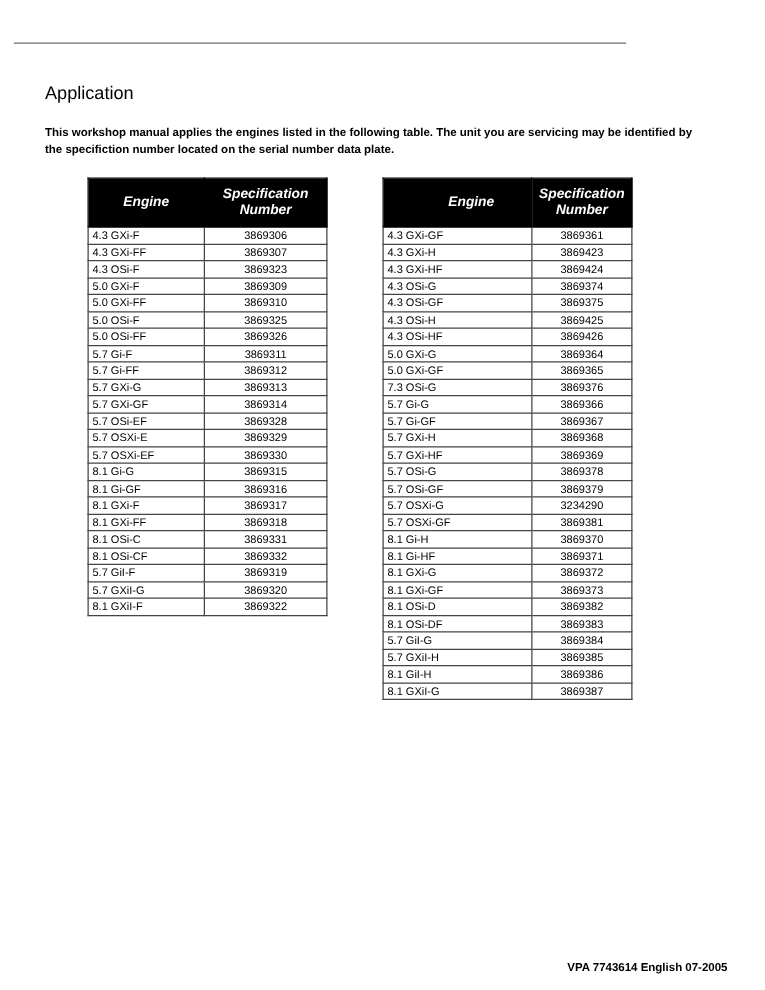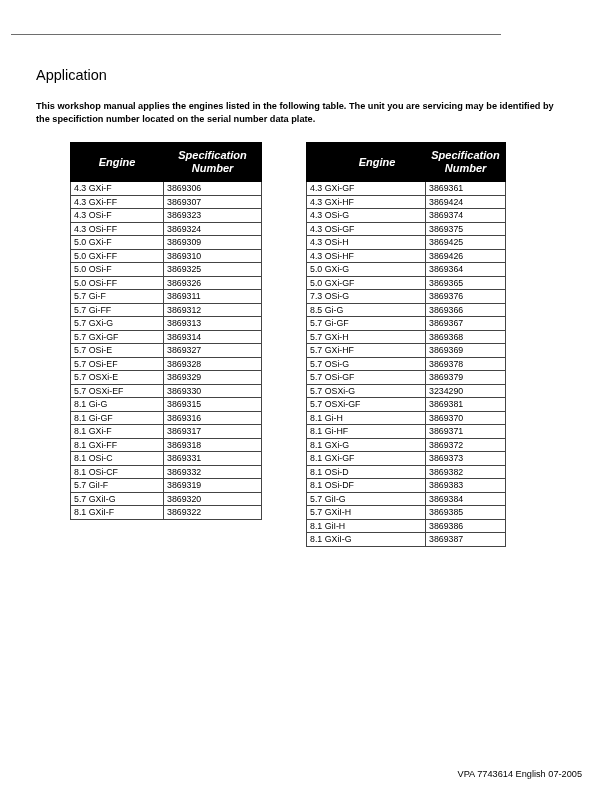--- a/index.html
+++ b/index.html
@@ -9,22 +9,22 @@
     .title { position: absolute; left: 36px; top: 67px; font-size: 14.5px; font-weight: normal; margin: 0; }
     .intro { position: absolute; left: 36px; top: 100px; width: 530px; font-size: 9.2px; font-weight: bold; line-height: 13px; margin: 0; }
     table.spec { position: absolute; border-collapse: collapse; font-size: 8.8px; padding-left: 48px; }
     table.spec.left { left: 70px; top: 142px; width: 192px; }
     table.spec.right { left: 306px; top: 142px; width: 200px; }
     table.spec th { background: #000; color: #fff; font-style: italic; font-weight: bold; font-size: 11px;
                     line-height: 13px; height: 38px; padding: 0 4px; text-align: center; border: 1px solid #000; }
     table.spec.left th.c-engine { width: 84px; }
     table.spec.right th.c-engine { width: 88px; padding-left: 26px; }
     table.spec td { border: 1px solid #444; height: 12.5px; padding: 0 3px; line-height: 12px; white-space: nowrap; }
-    table.spec td.num { }
-    .footer { position: absolute; right: 30px; top: 769px; font-size: 9.2px; font-weight: normal; }
+    table.spec td.num { text-align: center; }
+    .footer { position: absolute; right: 30px; top: 769px; font-size: 9.2px; font-weight: bold; }
   </style>
 </head>
 <body>
 
 <div class="top-rule"></div>
 
 <h1 class="title">Application</h1>
 
 <p class="intro">This workshop manual applies the engines listed in the following table. The unit you are servicing may be identified by the specifiction number located on the serial number data plate.</p>
 
@@ -42,24 +42,20 @@
       </tr>
       <tr>
         <td>4.3 GXi-FF</td>
         <td class="num">3869307</td>
       </tr>
       <tr>
         <td>4.3 OSi-F</td>
         <td class="num">3869323</td>
       </tr>
       <tr>
-        <td>4.3 OSi-FF</td>
-        <td class="num">3869324</td>
-      </tr>
-      <tr>
         <td>5.0 GXi-F</td>
         <td class="num">3869309</td>
       </tr>
       <tr>
         <td>5.0 GXi-FF</td>
         <td class="num">3869310</td>
       </tr>
       <tr>
         <td>5.0 OSi-F</td>
         <td class="num">3869325</td>
@@ -76,24 +72,20 @@
         <td>5.7 Gi-FF</td>
         <td class="num">3869312</td>
       </tr>
       <tr>
         <td>5.7 GXi-G</td>
         <td class="num">3869313</td>
       </tr>
       <tr>
         <td>5.7 GXi-GF</td>
         <td class="num">3869314</td>
-      </tr>
-      <tr>
-        <td>5.7 OSi-E</td>
-        <td class="num">3869327</td>
       </tr>
       <tr>
         <td>5.7 OSi-EF</td>
         <td class="num">3869328</td>
       </tr>
       <tr>
         <td>5.7 OSXi-E</td>
         <td class="num">3869329</td>
       </tr>
       <tr>
@@ -145,20 +137,24 @@
       <th class="c-engine">Engine</th>
       <th class="c-spec">Specification Number</th>
     </tr>
   </thead>
   <tbody id="right-body">
       <tr>
         <td>4.3 GXi-GF</td>
         <td class="num">3869361</td>
       </tr>
       <tr>
+        <td>4.3 GXi-H</td>
+        <td class="num">3869423</td>
+      </tr>
+      <tr>
         <td>4.3 GXi-HF</td>
         <td class="num">3869424</td>
       </tr>
       <tr>
         <td>4.3 OSi-G</td>
         <td class="num">3869374</td>
       </tr>
       <tr>
         <td>4.3 OSi-GF</td>
         <td class="num">3869375</td>
@@ -177,21 +173,21 @@
       </tr>
       <tr>
         <td>5.0 GXi-GF</td>
         <td class="num">3869365</td>
       </tr>
       <tr>
         <td>7.3 OSi-G</td>
         <td class="num">3869376</td>
       </tr>
       <tr>
-        <td>8.5 Gi-G</td>
+        <td>5.7 Gi-G</td>
         <td class="num">3869366</td>
       </tr>
       <tr>
         <td>5.7 Gi-GF</td>
         <td class="num">3869367</td>
       </tr>
       <tr>
         <td>5.7 GXi-H</td>
         <td class="num">3869368</td>
       </tr>

